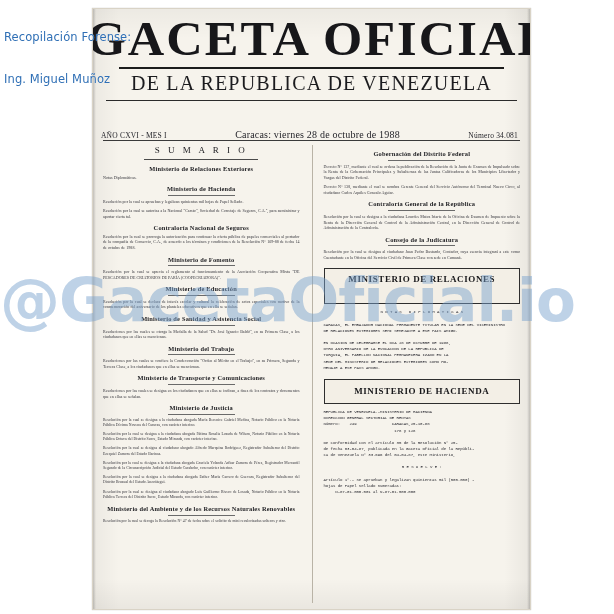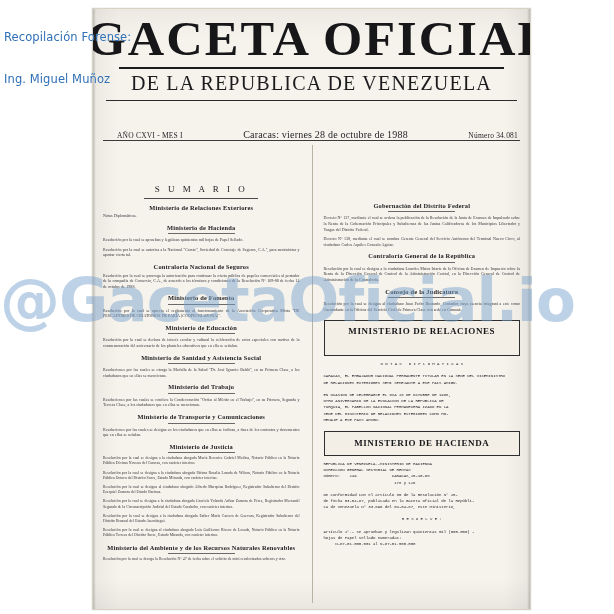--- a/index.html
+++ b/index.html
@@ -87,21 +87,21 @@
     width: 94%;
     height: 1px;
     background: #2b2b2b;
     margin: 5px auto 0 auto;
   }
 
   
   .issueline {
     position: absolute;
     top: 120px;
-    left: 24px;
+    left: 8px;
     right: 12px;
     display: flex;
     justify-content: space-between;
     align-items: baseline;
     font-family: "Liberation Serif", serif;
     font-size: 7.5px;
     color: #24242a;
     letter-spacing: 0.2px;
   }
   .issueline .center { font-size: 10px; }
@@ -116,21 +116,20 @@
 
   
   .cols {
     position: absolute;
     top: 136px;
     left: 10px;
     right: 10px;
     bottom: 4px;
     display: flex;
     gap: 24px;
-    align-items: center;
   }
   .col {
     flex: 1 1 0;
     position: relative;
   }
   .col-divider {
     position: absolute;
     top: 136px;
     bottom: 6px;
     left: 50%;

